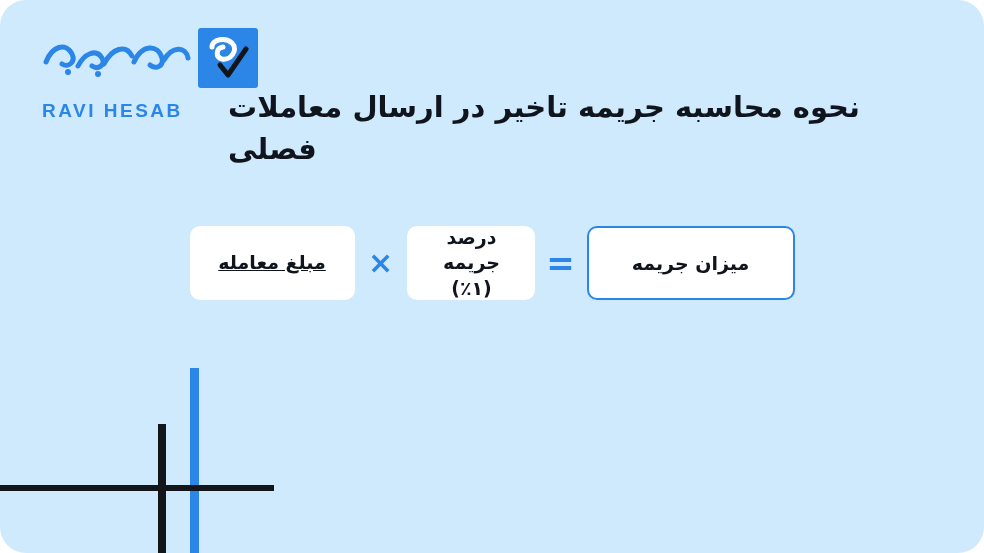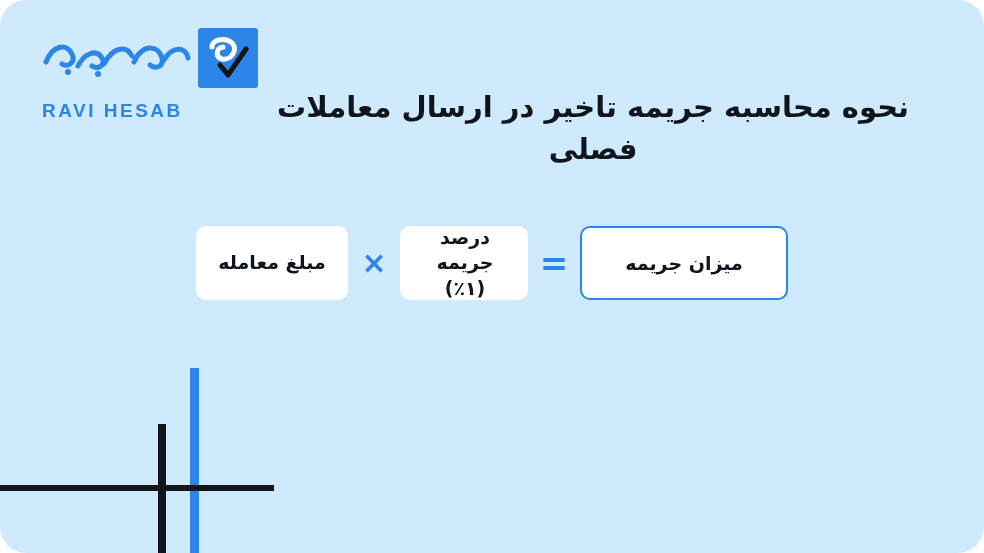--- a/index.html
+++ b/index.html
@@ -65,21 +65,21 @@
     font-family: "Liberation Sans", sans-serif;
     margin-top: 20px;
   }
 
   
   .title {
     position: absolute;
     right: 26px;
     top: 86px;
     width: 730px;
-    text-align: center;
+    text-align: left;
     font-size: 29px;
     font-weight: 700;
     line-height: 1.45;
     color: #10141c;
     direction: rtl;
   }
 
   
   .formula {
     position: absolute;
@@ -129,21 +129,21 @@
     justify-content: center;
     text-align: center;
     font-size: 19px;
     font-weight: 600;
     color: #10141c;
     line-height: 1.35;
     box-sizing: border-box;
     padding: 0 14px;
   }
   .term-percent { width: 128px; padding-left: 16px; }
-  .term-amount  { width: 152px; }
+  .term-amount  { width: 165px; text-decoration: underline; }
 
   
   .deco { position: absolute; left: 0; bottom: 0; width: 300px; height: 185px; }
   .deco .bar-blue {
     position: absolute;
     left: 190px;
     top: 0px;
     width: 9px;
     height: 185px;
     background: #2b86e8;

